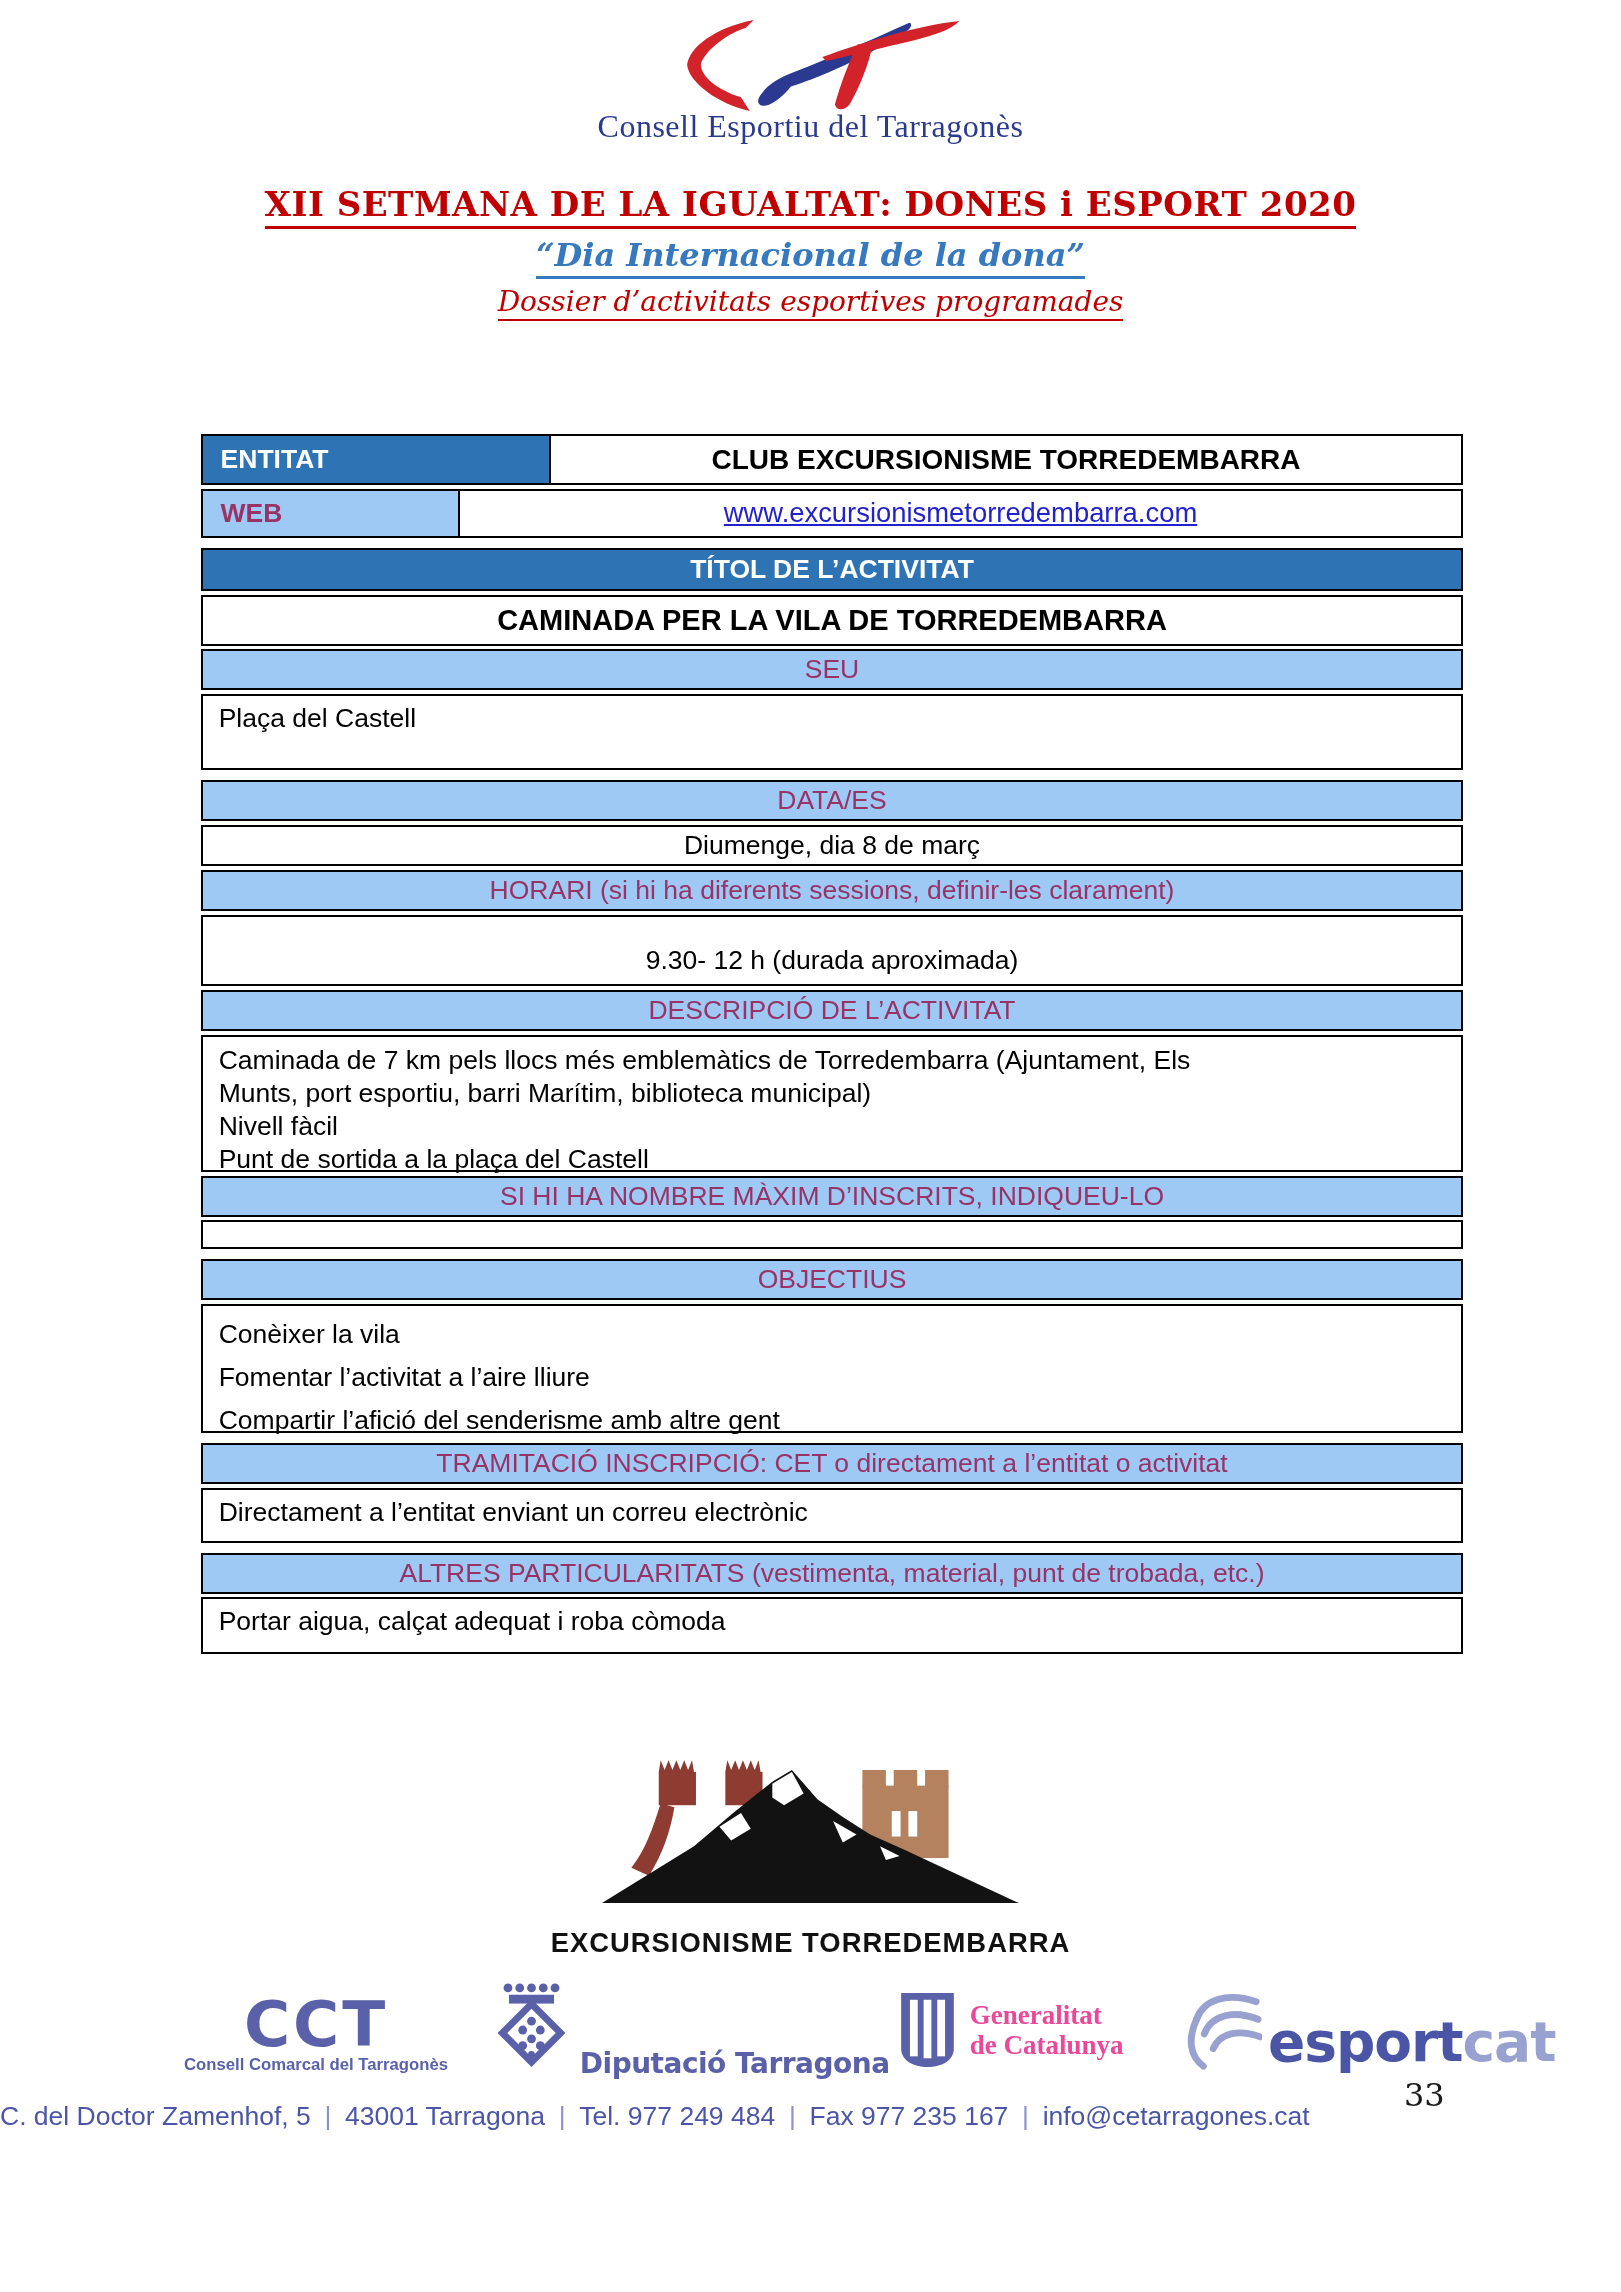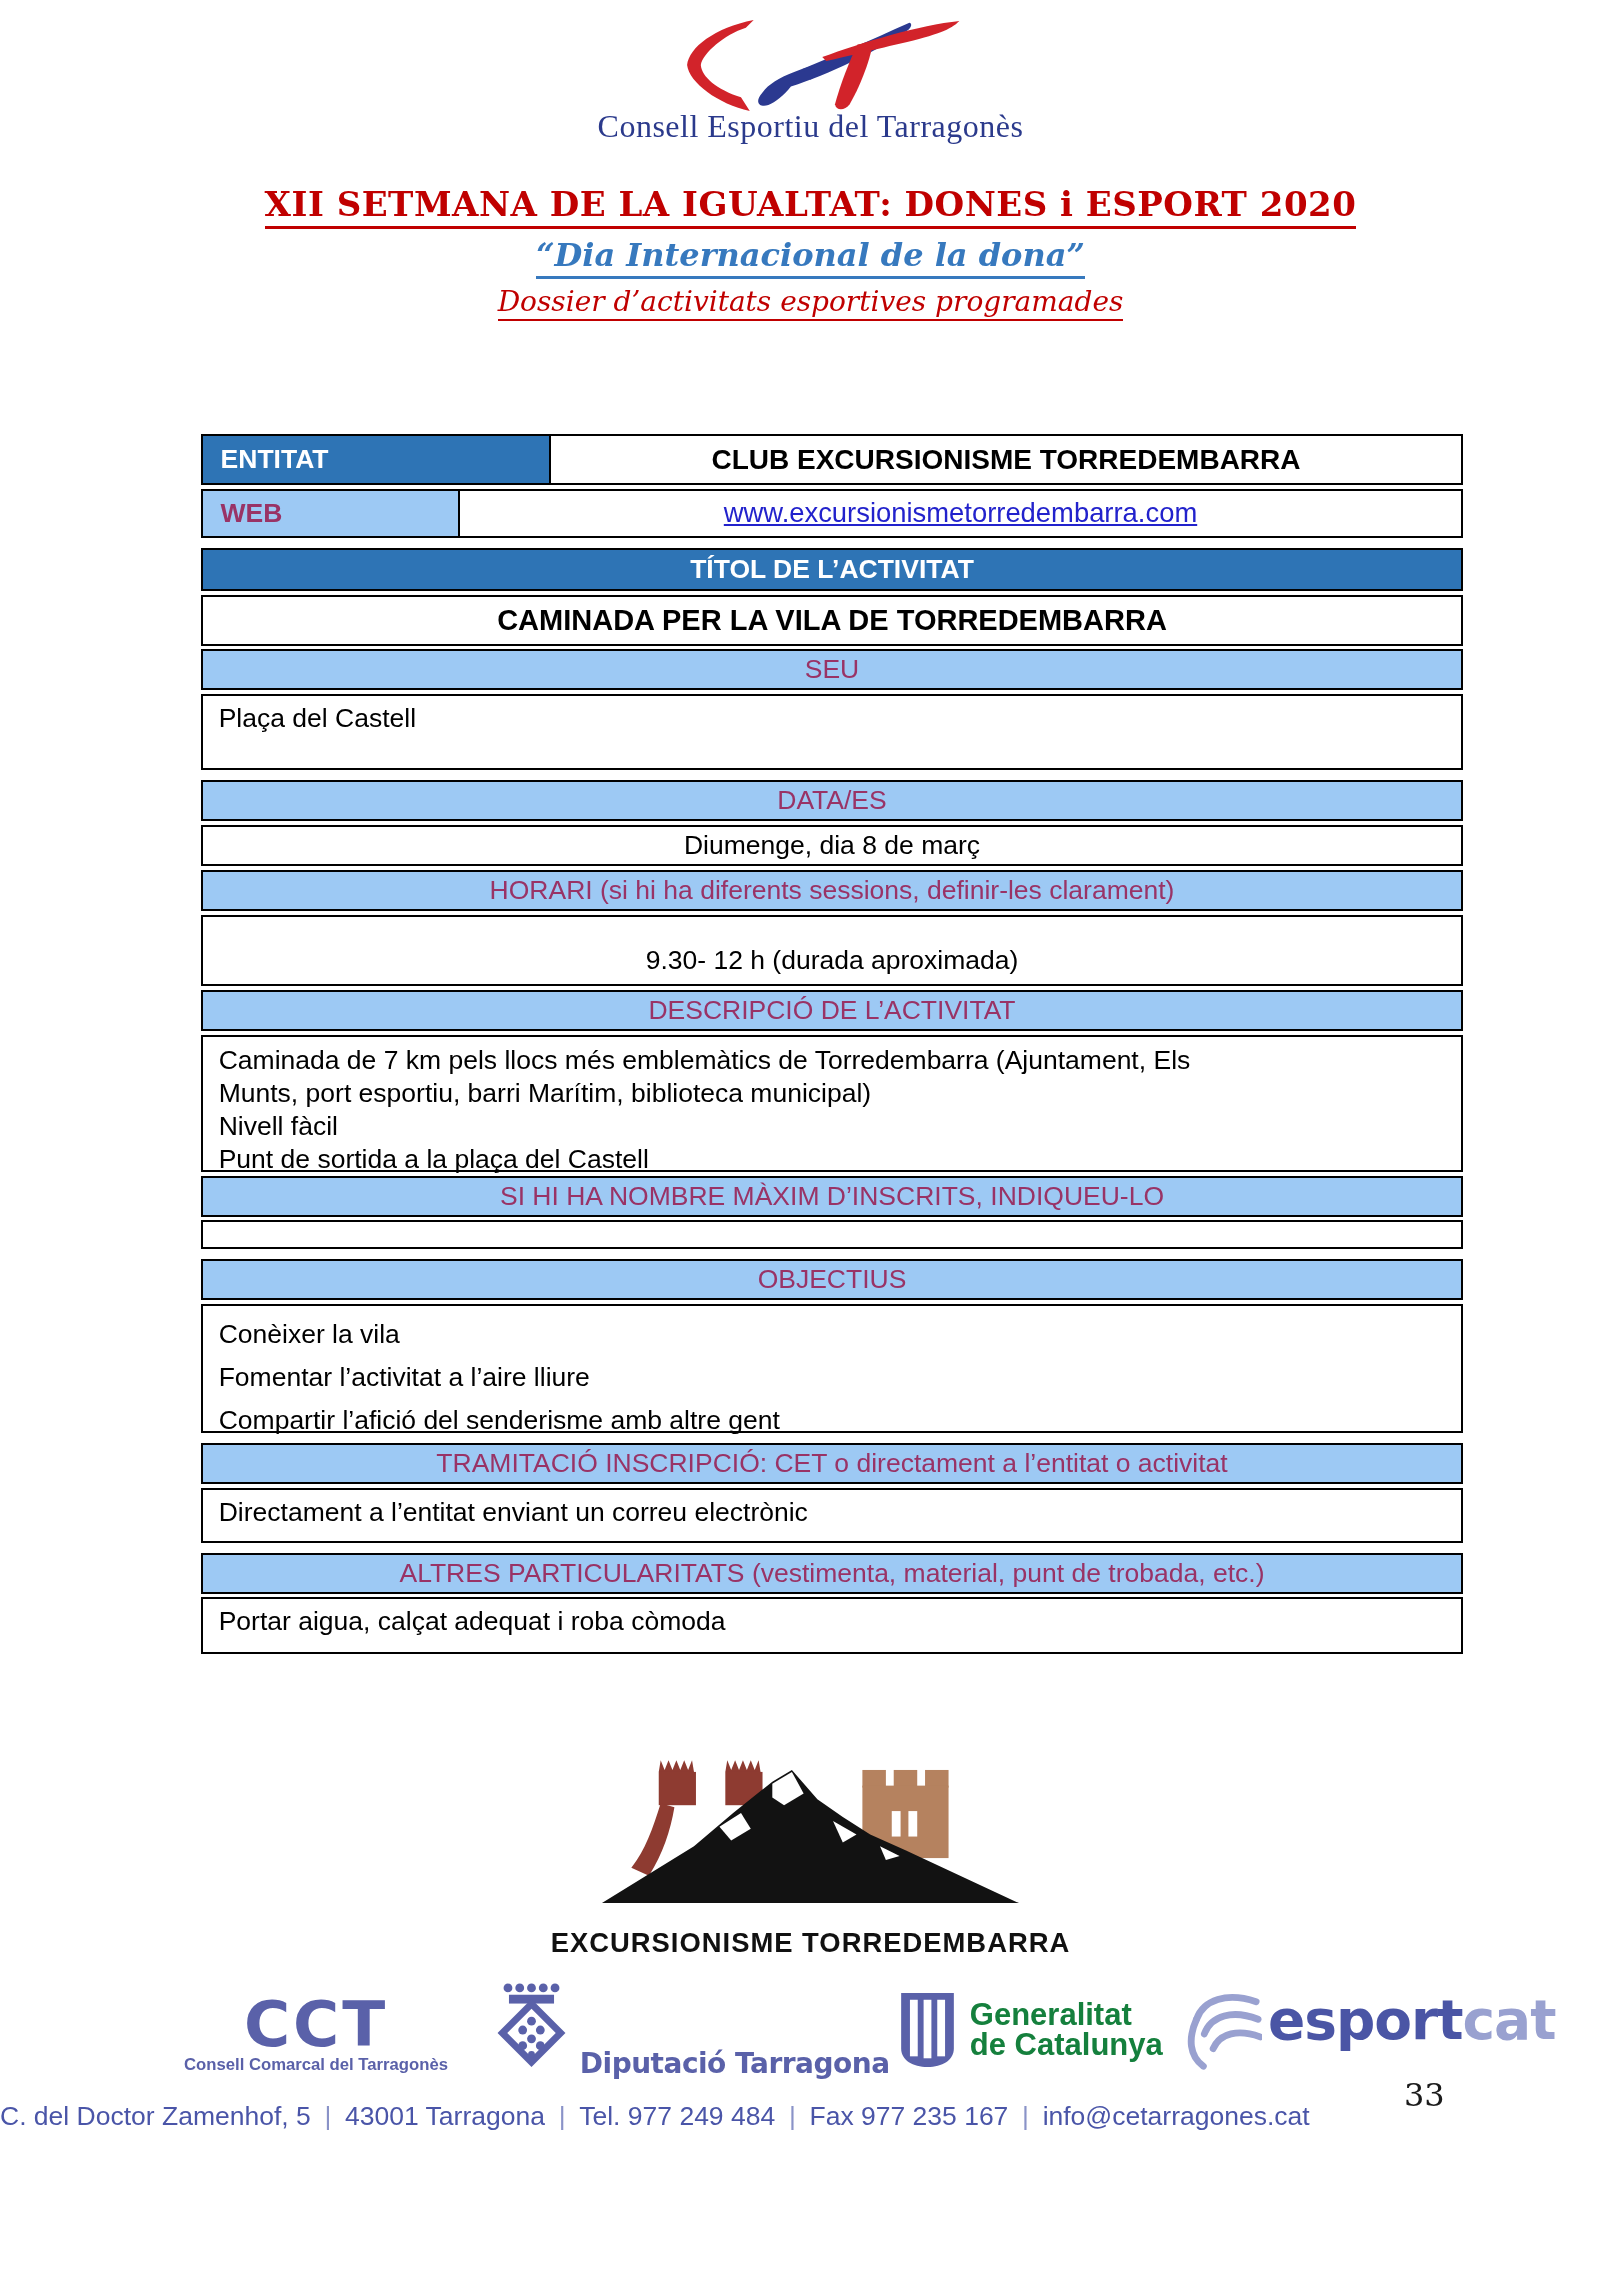--- a/index.html
+++ b/index.html
@@ -64,23 +64,23 @@
   .club-caption { font-size:27.4px; font-weight:900; color:#111; letter-spacing:1px; margin-top:2px;
                   font-family:"Liberation Sans", sans-serif; }
   .cct { position:absolute; left:169px; top:1996px; width:294px; text-align:center; }
   .cct-word { font-size:63px; font-weight:900; color:#5A61A9; line-height:57px; letter-spacing:2.9px;
               font-family:"DejaVu Sans", sans-serif; }
   .cct-caption { font-size:16.7px; font-weight:bold; color:#5A61A9; margin-top:2px; }
   .diputacio { position:absolute; left:495px; top:1982px; display:flex; align-items:flex-end; gap:11.8px; }
   .diputacio-text { font-size:28px; font-weight:800; color:#5A61A9; letter-spacing:-0.5px;
                     font-family:"DejaVu Sans", sans-serif; }
   .generalitat { position:absolute; left:897px; top:1990px; display:flex; align-items:center; gap:11.8px; }
-  .generalitat-text { font-size:31px; font-weight:800; color:#15803d; line-height:30px;
-                      font-family:Liberation Sans, sans-serif; }
-  .esportcat { position:absolute; left:1176px; top:1988px; display:flex; align-items:flex-start; gap:5.9px; }
+  .generalitat-text { font-size:27px; font-weight:800; color:#ec4899; line-height:30px;
+                      font-family:Liberation Serif, serif; }
+  .esportcat { position:absolute; left:1176px; top:1988px; display:flex; align-items:flex-end; gap:5.9px; }
   .esportcat-text { font-size:55px; font-weight:800; font-family:"DejaVu Sans", sans-serif; letter-spacing:-1px; }
   .esportcat-text .p1 { color:#4A55A5; }
   .esportcat-text .p2 { color:#99A1D0; }
 
   
   .footer { position:absolute; top:2101px; left:0; width:100%; 
             font-size:26.5px; color:#4A55A8; }
   .footer .sep { color:#8A93C8; padding:0 13.7px; }
   .pagenum { position:absolute; left:1404px; top:2076px; font-family:"DejaVu Serif", serif;
              font-size:32px; color:#1a1a1a; }

